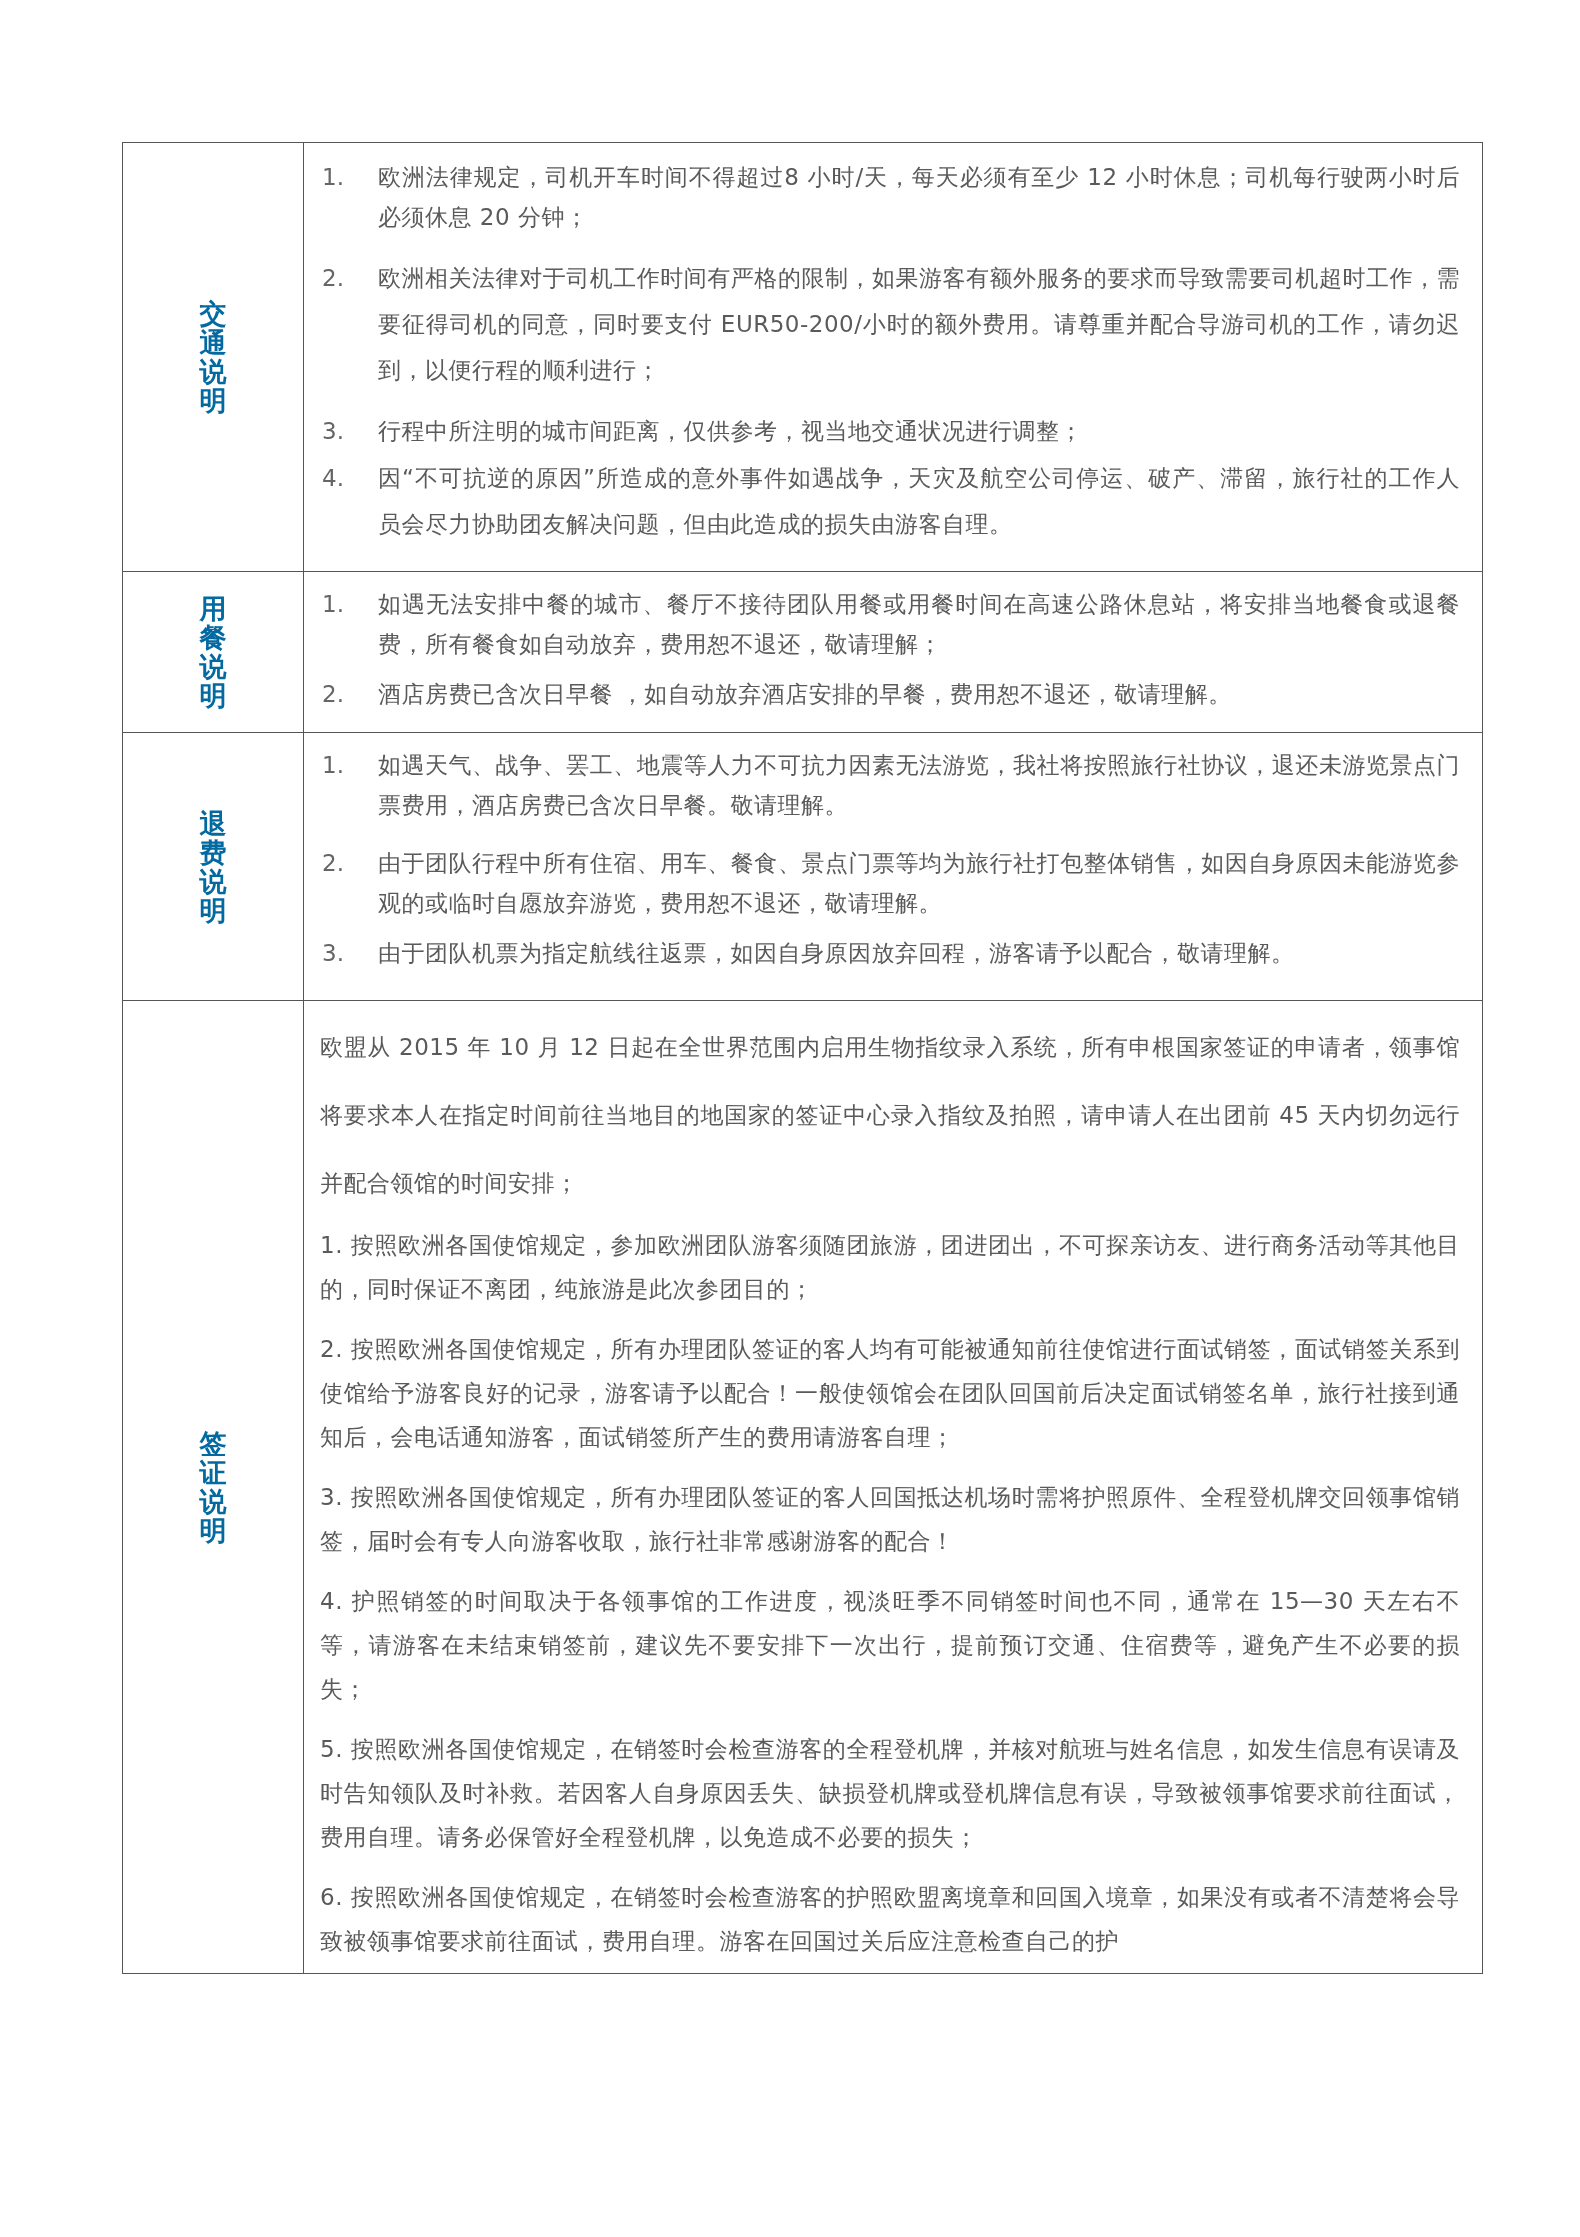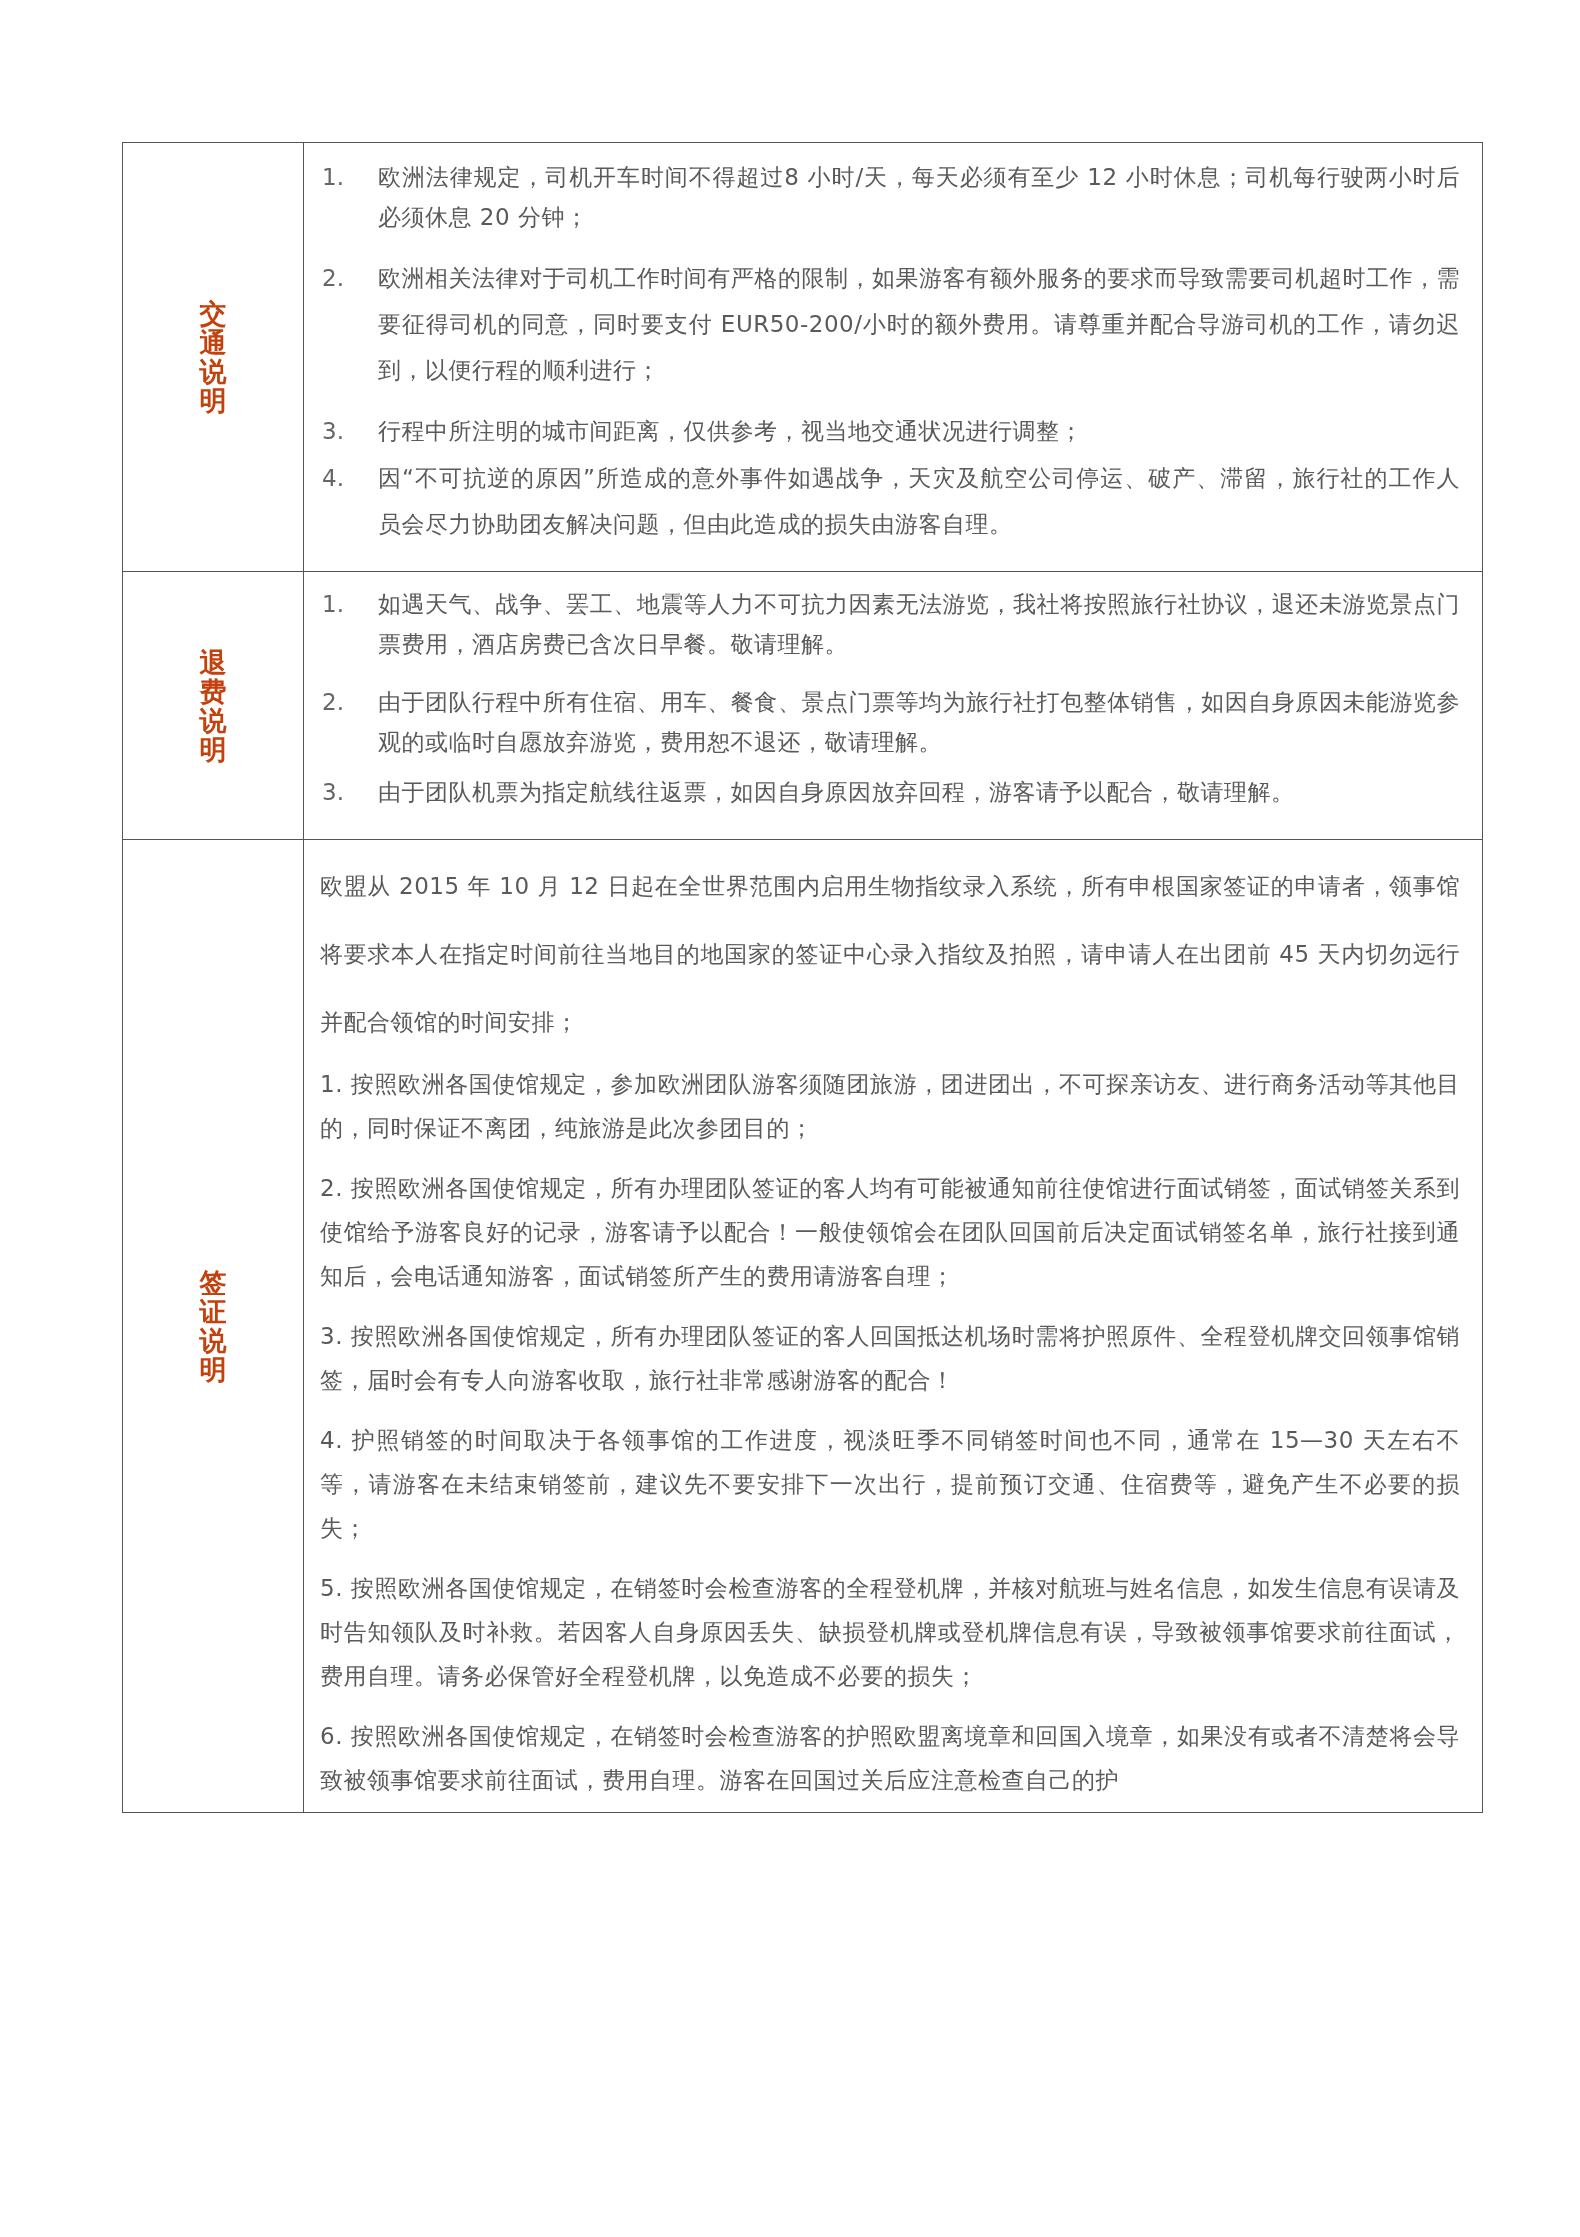--- a/index.html
+++ b/index.html
@@ -28,21 +28,21 @@
     vertical-align: top;
   }
   .label-cell {
     width: 180px;
     vertical-align: middle !important;
     text-align: center;
   }
   .label-text {
     display: inline-block;
     width: 30px;
-    color: #c2410c;
+    color: #0369a1;
     font-weight: bold;
     font-size: 27px;
     line-height: 29px;
     word-break: break-all;
     text-align: center;
     font-family: "DejaVu Sans", sans-serif;
   }
   .content-cell {
     color: #5a5a5a;
     font-size: 23px;
@@ -112,20 +112,37 @@
           </div>
           <div class="num-item lh46 gap-sm">
             <span class="num">4.</span>
             <span class="txt">因“不可抗逆的原因”所造成的意外事件如遇战争，天灾及航空公司停运、破产、滞留，旅行社的工作人员会尽力协助团友解决问题，但由此造成的损失由游客自理。</span>
           </div>
         </div>
       </td>
     </tr>
 
 
+    <tr class="row-meal">
+      <td class="label-cell">
+        <span class="label-text">用餐说明</span>
+      </td>
+      <td class="content-cell">
+        <div class="content-inner" style="padding-top:12px;">
+          <div class="num-item">
+            <span class="num">1.</span>
+            <span class="txt">如遇无法安排中餐的城市、餐厅不接待团队用餐或用餐时间在高速公路休息站，将安排当地餐食或退餐费，所有餐食如自动放弃，费用恕不退还，敬请理解；</span>
+          </div>
+          <div class="num-item gap-md">
+            <span class="num">2.</span>
+            <span class="txt">酒店房费已含次日早餐 ，如自动放弃酒店安排的早餐，费用恕不退还，敬请理解。</span>
+          </div>
+        </div>
+      </td>
+    </tr>
 
     <tr class="row-refund">
       <td class="label-cell">
         <span class="label-text">退费说明</span>
       </td>
       <td class="content-cell">
         <div class="content-inner" style="padding-top:12px;">
           <div class="num-item">
             <span class="num">1.</span>
             <span class="txt">如遇天气、战争、罢工、地震等人力不可抗力因素无法游览，我社将按照旅行社协议，退还未游览景点门票费用，酒店房费已含次日早餐。敬请理解。</span>

